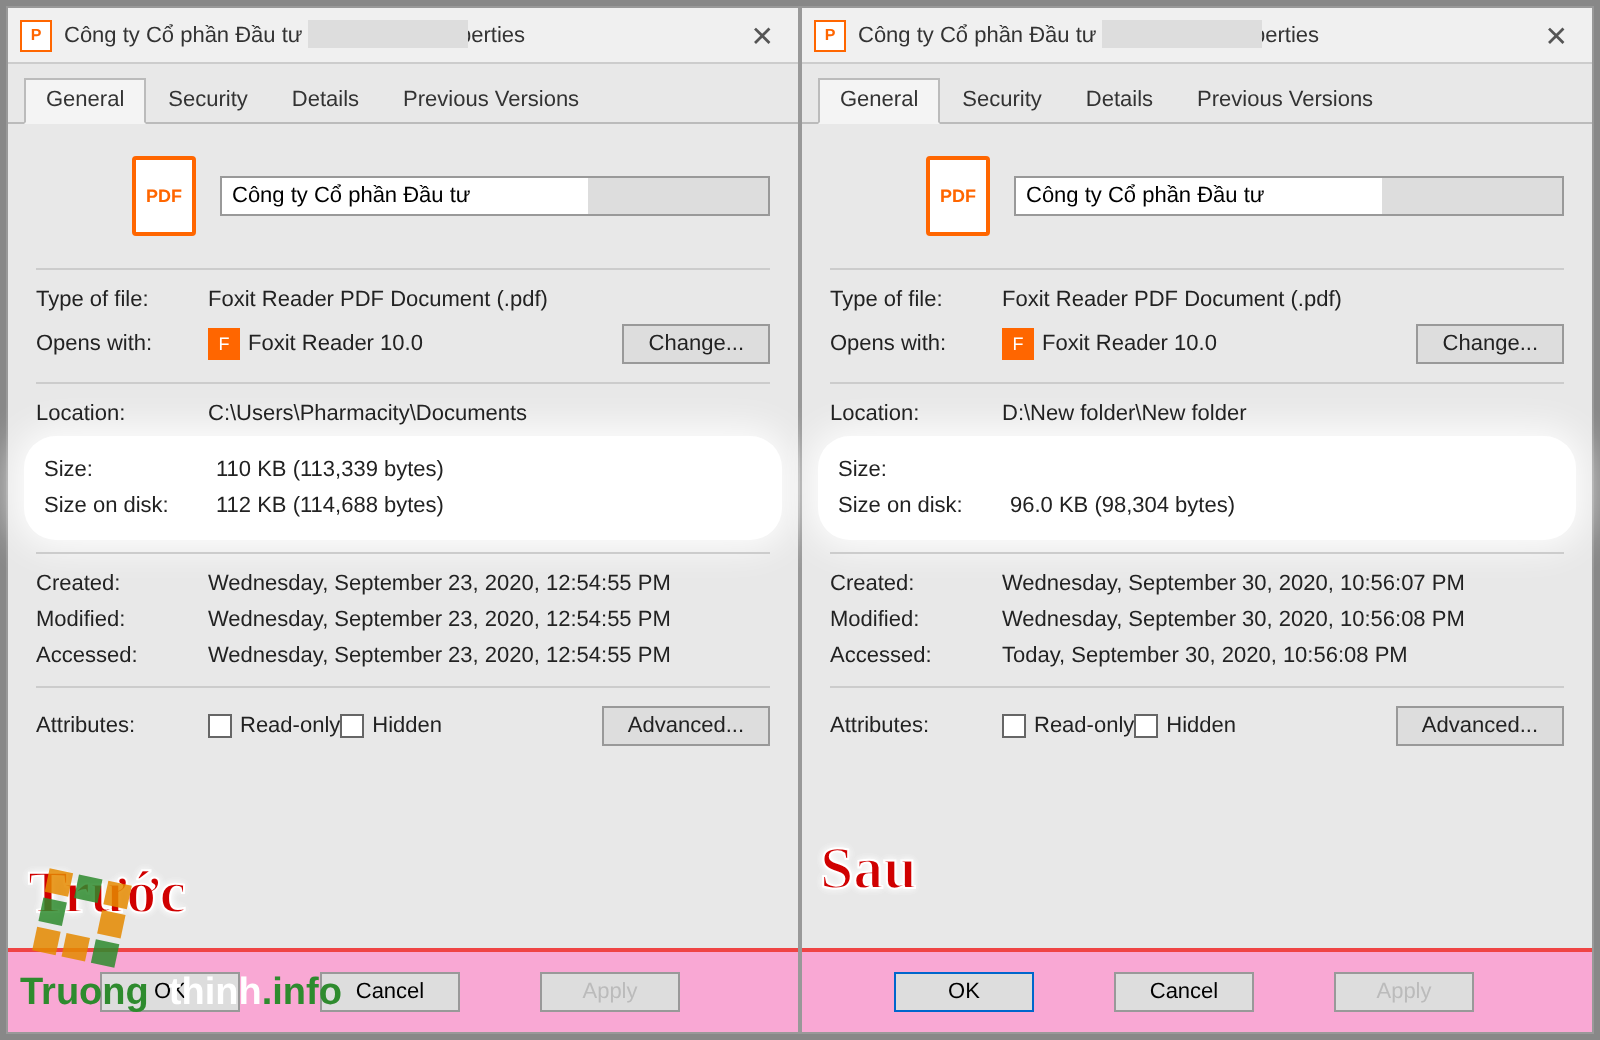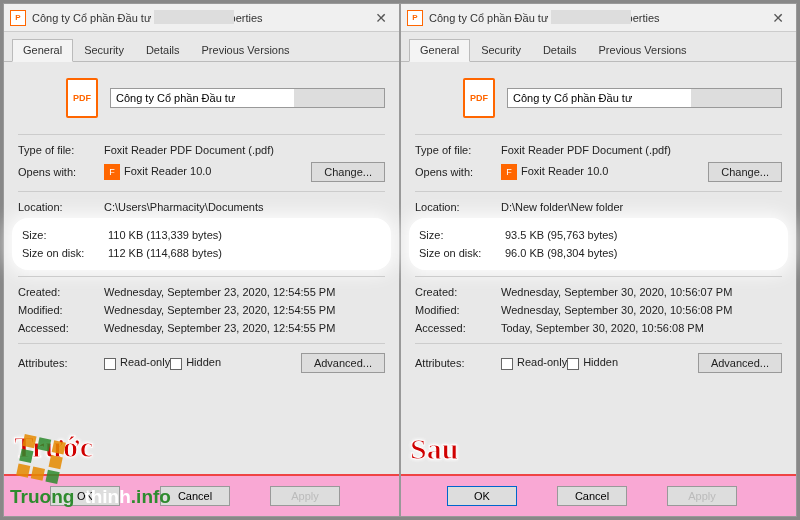--- a/index.html
+++ b/index.html
@@ -179,21 +179,21 @@
     position: absolute;
     font-family: Georgia, serif;
     font-size: 30px;
     font-weight: bold;
     color: #d00000;
     -webkit-text-stroke: 1px #fff;
     text-shadow: 0 0 4px #fff, 0 0 4px #fff;
     pointer-events: none;
   }
   .overlay-left { left: 14px; bottom: 56px; }
-  .overlay-right { left: 410px; bottom: 54px; }
+  .overlay-right { left: 410px; bottom: 68px; }
   .watermark {
     position: absolute;
     left: 10px; bottom: 12px;
     font-size: 19px;
     font-weight: bold;
     pointer-events: none;
   }
   .watermark .g { color: #2e8b2e; }
   .watermark .o { color: #ffffff; padding-left: 10px; }
   .wm-squares {
@@ -327,21 +327,20 @@
         <span class="btn">Change...</span>
       </div>
       <hr class="hr">
       <div class="row">
           <span class="lbl">Location:</span>
           <span class="val">D:\New folder\New folder</span>
         </div>
       <div class="glow">
         <div class="row">
             <span class="lbl">Size:</span>
-            <span class="val">93.5 KB (95,763 bytes)</span>
           </div>
         <div class="row">
             <span class="lbl">Size on disk:</span>
             <span class="val">96.0 KB (98,304 bytes)</span>
           </div>
       </div>
       <hr class="hr">
       <div class="row">
           <span class="lbl">Created:</span>
           <span class="val">Wednesday, September 30, 2020, 10:56:07 PM</span>

